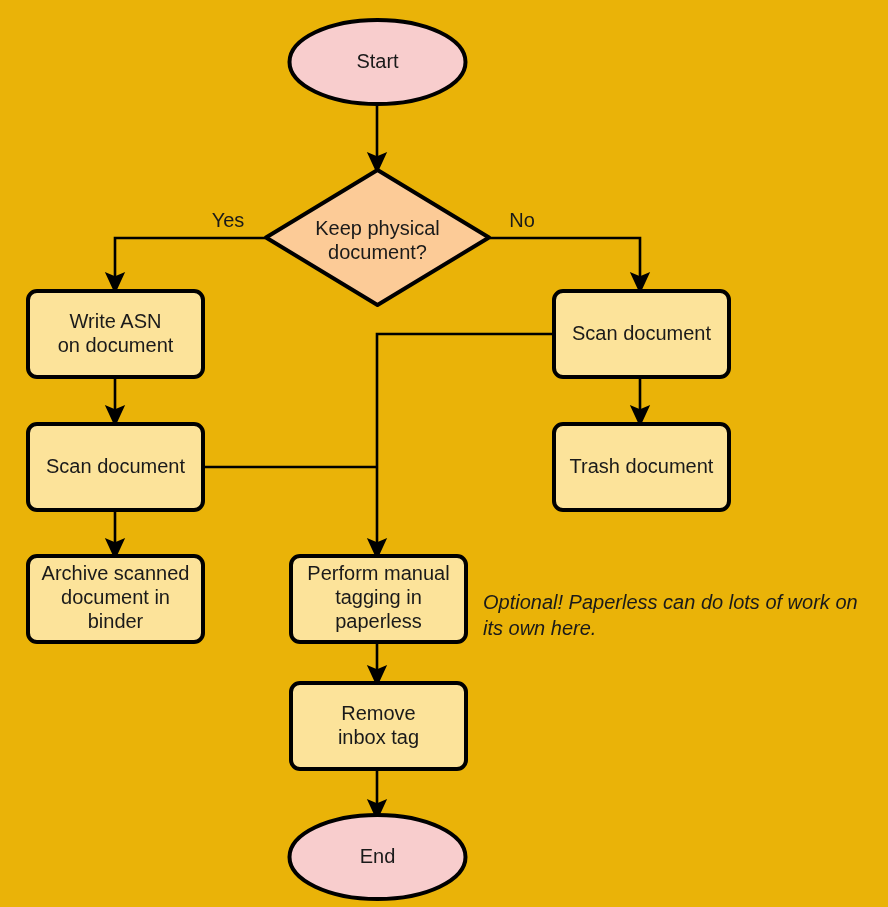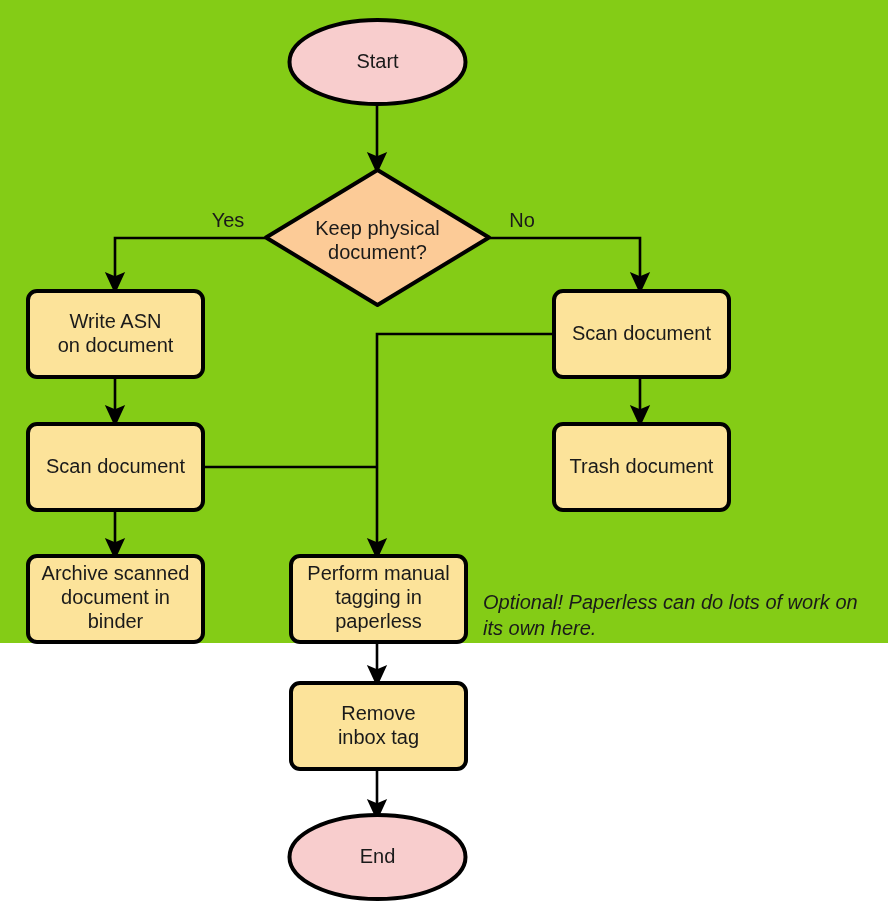--- a/index.html
+++ b/index.html
@@ -9,22 +9,22 @@
   }
   body {
     width: 888px;
     height: 907px;
     font-family: "Liberation Sans", sans-serif;
     overflow: hidden;
   }
   #flowchart-root {
     position: relative;
     width: 888px;
-    height: 643px;
-    background: #84cc16;
+    height: 907px;
+    background: #eab308;
   }
   svg#flow-svg {
     display: block;
     width: 888px;
     height: 907px;
   }
   .node-shape {
     stroke: #000000;
     stroke-width: 4;
     stroke-linejoin: round;

